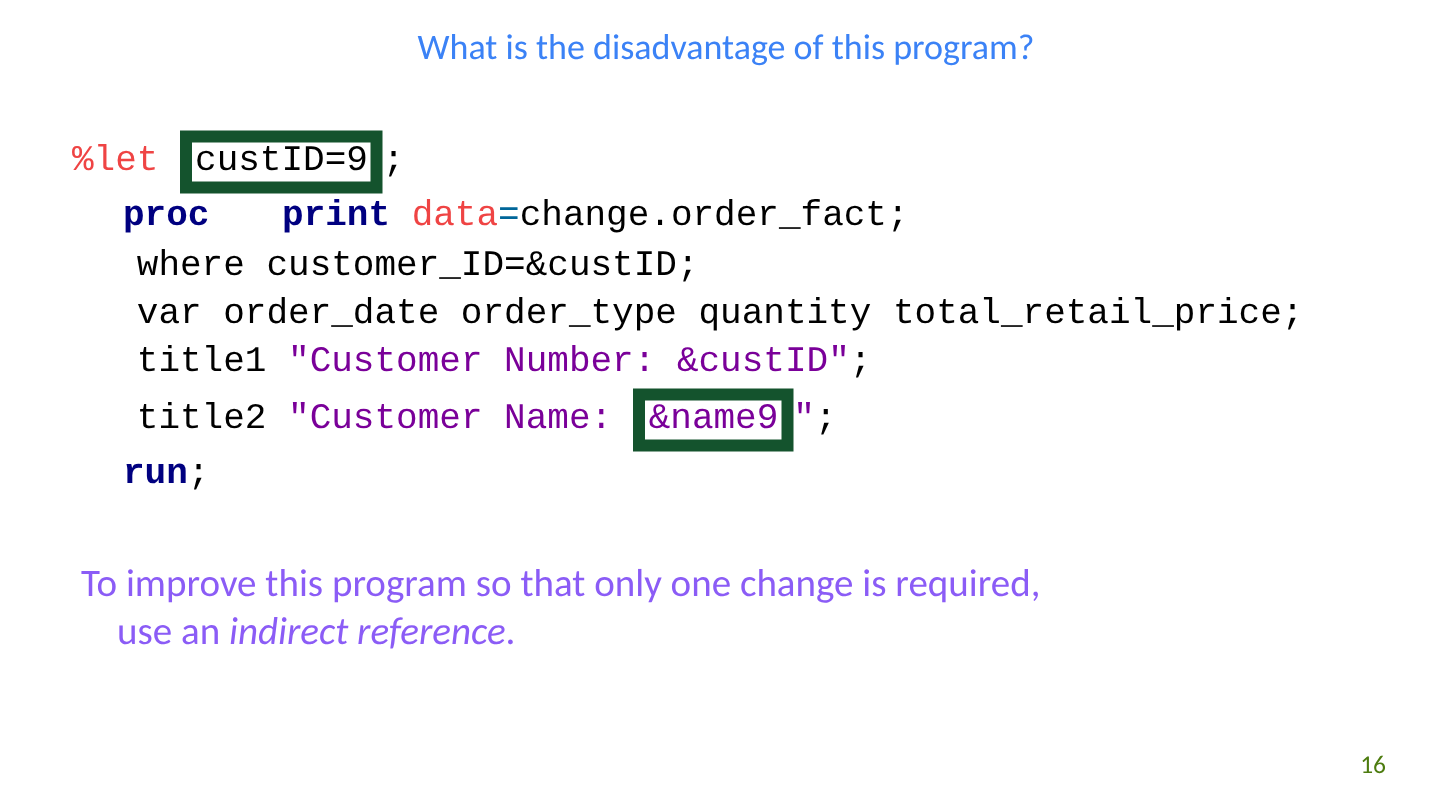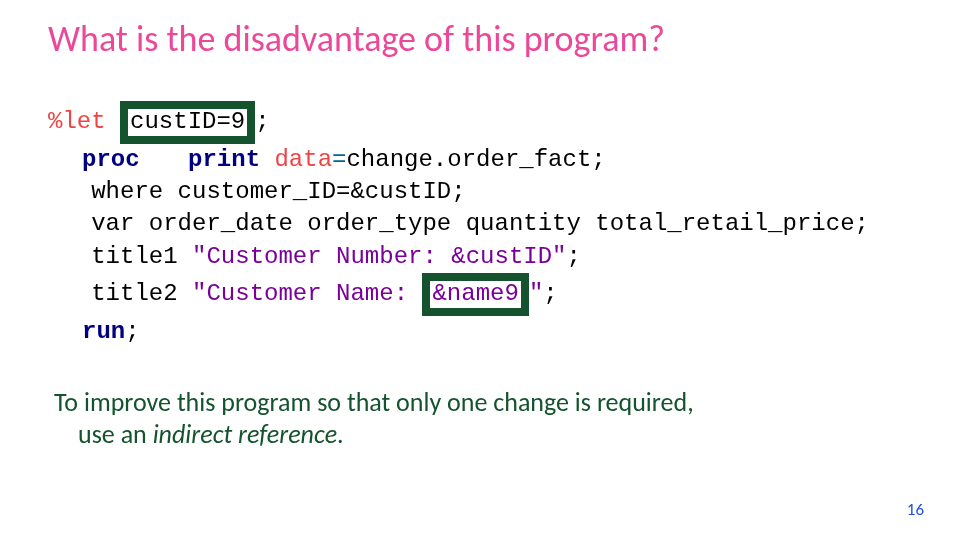--- a/index.html
+++ b/index.html
@@ -1,28 +1,28 @@
 <!DOCTYPE html>
 <html><head>
 <meta charset="utf-8">
 <style>
   * { margin: 0; padding: 0; box-sizing: border-box; }
   html, body { width: 960px; height: 540px; background: #fff; font-family: Calibri, "Segoe UI", sans-serif; overflow: hidden; }
   .slide { position: relative; width: 960px; height: 540px; padding: 18px 40px 20px 48px; }
-  .title { font-size: 36px; font-weight: 400; color: #ec4899; line-height: 1.2; }
+  .title { font-size: 24px; font-weight: 400; color: #3b82f6; line-height: 1.2; text-align: center; }
   .code-block { font-family: "Lucida Console", "Courier New", monospace; font-size: 24px; line-height: 1.35; color: #000; margin-top: 40px; white-space: pre; position: relative; }
   .kw-blue { color: #ef4444; }
   .kw-navy { color: #000080; font-weight: bold; margin-left: 34px; }
   .eq { color: #006699; }
   .str { color: #7a0099; }
   .box { border: 8px solid #14532d; display: inline-block; padding: 0 2px; line-height: 1.1; }
-  .body-text { font-size: 26px; color: #14532d; margin-top: 38px; line-height: 1.25; padding-left: 6px; padding-right: 20px; }
+  .body-text { font-size: 26px; color: #8b5cf6; margin-top: 38px; line-height: 1.25; padding-left: 6px; padding-right: 20px; }
   .body-text .indent { display: block; padding-left: 24px; }
   .italic { font-style: italic; }
-  .pagenum { position: absolute; bottom: 20px; right: 36px; font-size: 17px; color: #1d4ed8; }
+  .pagenum { position: absolute; bottom: 20px; right: 36px; font-size: 17px; color: #4d7c0f; }
 </style>
 </head>
 <body>
 
 <div class="slide">
 
   <div class="title">What is the disadvantage of this program?</div>
 
   <div class="code-block"><span class="kw-blue">%let</span> <span class="box">custID=9</span><span>;</span>
 <span class="kw-navy">proc</span> <span class="kw-navy">print</span> <span class="kw-blue">data</span><span class="eq">=</span><span>change.order_fact;</span>

